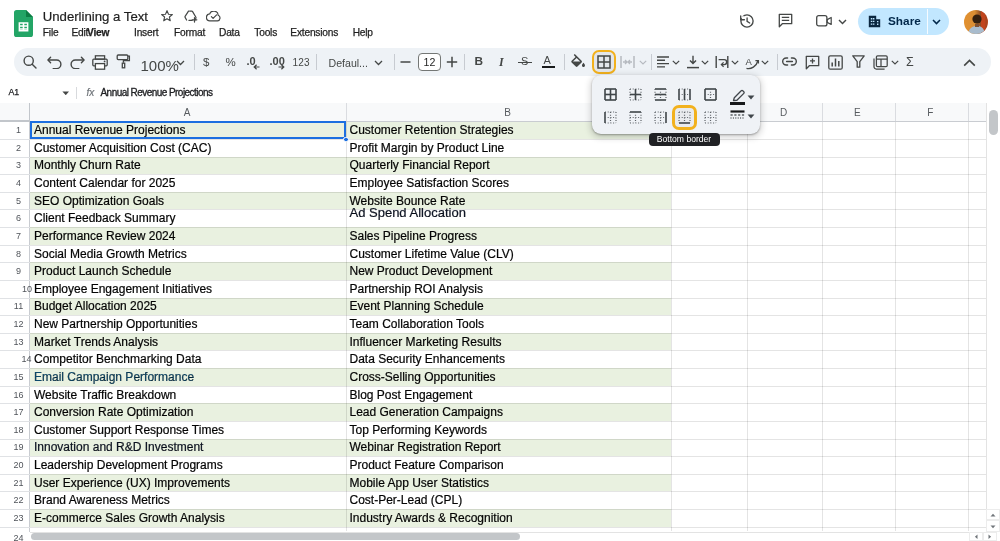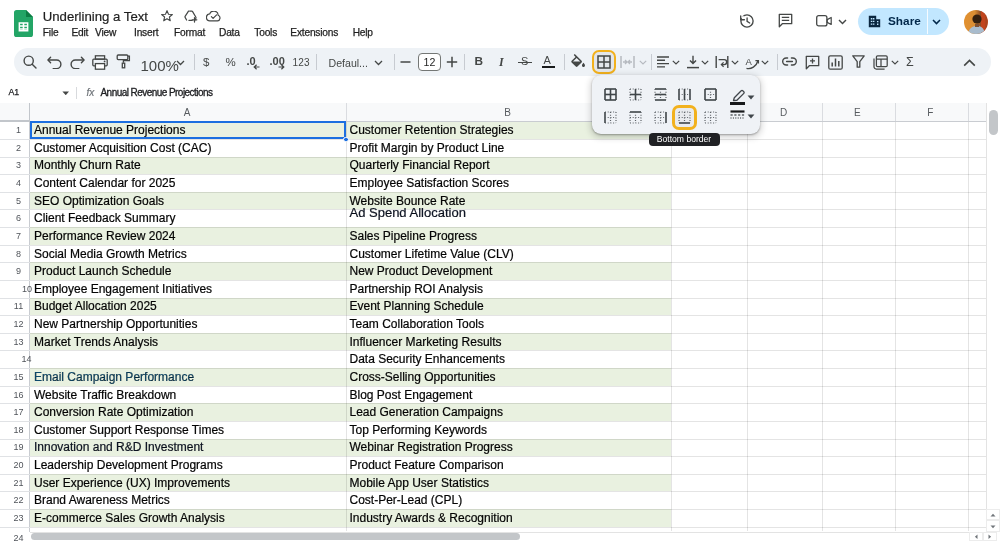--- a/index.html
+++ b/index.html
@@ -21,21 +21,21 @@
 <svg style="position:absolute;left:184px;top:10px;" width="13.5" height="12.5" viewBox="0 0 13.5 12.5">
       <path d="M5.6 1.1 h2.1 a1 1 0 0 1 0.9 0.5 l3.3 5.7 a1 1 0 0 1 0 1 l-0.9 1.6 M8.2 10.3 H4.9 M2.6 10 l-1.5 -2.6 a1 1 0 0 1 0 -1 L4.5 1.1" fill="none" stroke="#444746" stroke-width="1.2" stroke-linecap="round"></path>
       <path d="M10.5 7.5 v4.6 M8.2 9.8 h4.6" stroke="#444746" stroke-width="1.25" stroke-linecap="round"></path>
     </svg>
 <svg style="position:absolute;left:206px;top:11px;" width="15.5" height="11" viewBox="0 0 15.5 11">
       <path d="M4.2 9.9 a3.5 3.5 0 0 1 -0.5 -7 A4.4 4.4 0 0 1 12.2 4.2 a3 3 0 0 1 -0.7 5.7 Z" fill="none" stroke="#444746" stroke-width="1.2"></path>
       <path d="M5.4 5.6 L7.1 7.3 L10.6 3.8" fill="none" stroke="#444746" stroke-width="1.2" stroke-linecap="round" stroke-linejoin="round"></path>
     </svg>
 <div class="" style="position:absolute;left:42.8px;top:27.7px;font-size:10.2px;color:#1f1f1f;font-weight:400;line-height:1;white-space:nowrap;letter-spacing:-0.2px;-webkit-text-stroke:0.25px #1f1f1f">File</div>
 <div class="" style="position:absolute;left:71.5px;top:27.7px;font-size:10.2px;color:#1f1f1f;font-weight:400;line-height:1;white-space:nowrap;letter-spacing:-0.2px;-webkit-text-stroke:0.25px #1f1f1f">Edit</div>
-<div class="" style="position:absolute;left:95px;top:27.7px;font-size:10.2px;color:#1f1f1f;font-weight:400;line-height:1;white-space:nowrap;letter-spacing:-0.2px;-webkit-text-stroke:0.25px #1f1f1f">View</div>
+<div class="" style="position:absolute;left:87px;top:27.7px;font-size:10.2px;color:#1f1f1f;font-weight:700;line-height:1;white-space:nowrap;letter-spacing:-0.2px;-webkit-text-stroke:0.25px #1f1f1f">View</div>
 <div class="" style="position:absolute;left:134px;top:27.7px;font-size:10.2px;color:#1f1f1f;font-weight:400;line-height:1;white-space:nowrap;letter-spacing:-0.2px;-webkit-text-stroke:0.25px #1f1f1f">Insert</div>
 <div class="" style="position:absolute;left:174px;top:27.7px;font-size:10.2px;color:#1f1f1f;font-weight:400;line-height:1;white-space:nowrap;letter-spacing:-0.2px;-webkit-text-stroke:0.25px #1f1f1f">Format</div>
 <div class="" style="position:absolute;left:219px;top:27.7px;font-size:10.2px;color:#1f1f1f;font-weight:400;line-height:1;white-space:nowrap;letter-spacing:-0.2px;-webkit-text-stroke:0.25px #1f1f1f">Data</div>
 <div class="" style="position:absolute;left:254.3px;top:27.7px;font-size:10.2px;color:#1f1f1f;font-weight:400;line-height:1;white-space:nowrap;letter-spacing:-0.2px;-webkit-text-stroke:0.25px #1f1f1f">Tools</div>
 <div class="" style="position:absolute;left:290.3px;top:27.7px;font-size:10.2px;color:#1f1f1f;font-weight:400;line-height:1;white-space:nowrap;letter-spacing:-0.2px;-webkit-text-stroke:0.25px #1f1f1f">Extensions</div>
 <div class="" style="position:absolute;left:352.7px;top:27.7px;font-size:10.2px;color:#1f1f1f;font-weight:400;line-height:1;white-space:nowrap;letter-spacing:-0.2px;-webkit-text-stroke:0.25px #1f1f1f">Help</div>
 <svg style="position:absolute;left:739px;top:13px;" width="16" height="16" viewBox="0 0 16 16">
       <circle cx="8" cy="8" r="6.1" fill="none" stroke="#444746" stroke-width="1.35"></circle>
       <path d="M0.6 3.2 h4.8 v4.8 Z" fill="#ffffff"></path>
       <path d="M1.7 3 v3.7 h3.7" fill="none" stroke="#444746" stroke-width="1.35" stroke-linecap="round" stroke-linejoin="round"></path>
@@ -346,31 +346,32 @@
 <div style="left:34px;top:262.32px;width:310px;height:17.628px;display:flex;align-items:center;font-size:12px;color:#050505;white-space:nowrap;overflow:visible;-webkit-text-stroke:0.2px #000">Product Launch Schedule</div>
 <div style="left:349.5px;top:262.32px;width:320px;height:17.628px;display:flex;align-items:center;font-size:12px;color:#050505;white-space:nowrap;overflow:visible;-webkit-text-stroke:0.2px #000">New Product Development</div>
 <div style="left:34px;top:279.95px;width:310px;height:17.628px;display:flex;align-items:center;font-size:12px;color:#050505;white-space:nowrap;overflow:visible;-webkit-text-stroke:0.2px #000">Employee Engagement Initiatives</div>
 <div style="left:349.5px;top:279.95px;width:320px;height:17.628px;display:flex;align-items:center;font-size:12px;color:#050505;white-space:nowrap;overflow:visible;-webkit-text-stroke:0.2px #000">Partnership ROI Analysis</div>
 <div style="left:34px;top:297.58px;width:310px;height:17.628px;display:flex;align-items:center;font-size:12px;color:#050505;white-space:nowrap;overflow:visible;-webkit-text-stroke:0.2px #000">Budget Allocation 2025</div>
 <div style="left:349.5px;top:297.58px;width:320px;height:17.628px;display:flex;align-items:center;font-size:12px;color:#050505;white-space:nowrap;overflow:visible;-webkit-text-stroke:0.2px #000">Event Planning Schedule</div>
 <div style="left:34px;top:315.21px;width:310px;height:17.628px;display:flex;align-items:center;font-size:12px;color:#050505;white-space:nowrap;overflow:visible;-webkit-text-stroke:0.2px #000">New Partnership Opportunities</div>
 <div style="left:349.5px;top:315.21px;width:320px;height:17.628px;display:flex;align-items:center;font-size:12px;color:#050505;white-space:nowrap;overflow:visible;-webkit-text-stroke:0.2px #000">Team Collaboration Tools</div>
 <div style="left:34px;top:332.84px;width:310px;height:17.628px;display:flex;align-items:center;font-size:12px;color:#050505;white-space:nowrap;overflow:visible;-webkit-text-stroke:0.2px #000">Market Trends Analysis</div>
 <div style="left:349.5px;top:332.84px;width:320px;height:17.628px;display:flex;align-items:center;font-size:12px;color:#050505;white-space:nowrap;overflow:visible;-webkit-text-stroke:0.2px #000">Influencer Marketing Results</div>
+<div style="left:34px;top:350.46px;width:310px;height:17.628px;display:flex;align-items:center;font-size:12px;color:#050505;white-space:nowrap;overflow:visible;-webkit-text-stroke:0.2px #000">Competitor Benchmarking Data</div>
 <div style="left:349.5px;top:350.46px;width:320px;height:17.628px;display:flex;align-items:center;font-size:12px;color:#050505;white-space:nowrap;overflow:visible;-webkit-text-stroke:0.2px #000">Data Security Enhancements</div>
 <div style="left:34px;top:368.09px;width:310px;height:17.628px;display:flex;align-items:center;font-size:12px;color:#0c4a6e;white-space:nowrap;overflow:visible;-webkit-text-stroke:0.2px #000">Email Campaign Performance</div>
 <div style="left:349.5px;top:368.09px;width:320px;height:17.628px;display:flex;align-items:center;font-size:12px;color:#050505;white-space:nowrap;overflow:visible;-webkit-text-stroke:0.2px #000">Cross-Selling Opportunities</div>
 <div style="left:34px;top:385.72px;width:310px;height:17.628px;display:flex;align-items:center;font-size:12px;color:#050505;white-space:nowrap;overflow:visible;-webkit-text-stroke:0.2px #000">Website Traffic Breakdown</div>
 <div style="left:349.5px;top:385.72px;width:320px;height:17.628px;display:flex;align-items:center;font-size:12px;color:#050505;white-space:nowrap;overflow:visible;-webkit-text-stroke:0.2px #000">Blog Post Engagement</div>
 <div style="left:34px;top:403.35px;width:310px;height:17.628px;display:flex;align-items:center;font-size:12px;color:#050505;white-space:nowrap;overflow:visible;-webkit-text-stroke:0.2px #000">Conversion Rate Optimization</div>
 <div style="left:349.5px;top:403.35px;width:320px;height:17.628px;display:flex;align-items:center;font-size:12px;color:#050505;white-space:nowrap;overflow:visible;-webkit-text-stroke:0.2px #000">Lead Generation Campaigns</div>
 <div style="left:34px;top:420.98px;width:310px;height:17.628px;display:flex;align-items:center;font-size:12px;color:#050505;white-space:nowrap;overflow:visible;-webkit-text-stroke:0.2px #000">Customer Support Response Times</div>
 <div style="left:349.5px;top:420.98px;width:320px;height:17.628px;display:flex;align-items:center;font-size:12px;color:#050505;white-space:nowrap;overflow:visible;-webkit-text-stroke:0.2px #000">Top Performing Keywords</div>
 <div style="left:34px;top:438.6px;width:310px;height:17.628px;display:flex;align-items:center;font-size:12px;color:#0f172a;white-space:nowrap;overflow:visible;-webkit-text-stroke:0.2px #000">Innovation and R&amp;D Investment</div>
-<div style="left:349.5px;top:438.6px;width:320px;height:17.628px;display:flex;align-items:center;font-size:12px;color:#050505;white-space:nowrap;overflow:visible;-webkit-text-stroke:0.2px #000">Webinar Registration Progress</div>
+<div style="left:349.5px;top:438.6px;width:320px;height:17.628px;display:flex;align-items:center;font-size:12px;color:#050505;white-space:nowrap;overflow:visible;-webkit-text-stroke:0.2px #000">Webinar Registration Report</div>
 <div style="left:34px;top:456.23px;width:310px;height:17.628px;display:flex;align-items:center;font-size:12px;color:#050505;white-space:nowrap;overflow:visible;-webkit-text-stroke:0.2px #000">Leadership Development Programs</div>
 <div style="left:349.5px;top:456.23px;width:320px;height:17.628px;display:flex;align-items:center;font-size:12px;color:#050505;white-space:nowrap;overflow:visible;-webkit-text-stroke:0.2px #000">Product Feature Comparison</div>
 <div style="left:34px;top:473.86px;width:310px;height:17.628px;display:flex;align-items:center;font-size:12px;color:#050505;white-space:nowrap;overflow:visible;-webkit-text-stroke:0.2px #000">User Experience (UX) Improvements</div>
 <div style="left:349.5px;top:473.86px;width:320px;height:17.628px;display:flex;align-items:center;font-size:12px;color:#050505;white-space:nowrap;overflow:visible;-webkit-text-stroke:0.2px #000">Mobile App User Statistics</div>
 <div style="left:34px;top:491.49px;width:310px;height:17.628px;display:flex;align-items:center;font-size:12px;color:#050505;white-space:nowrap;overflow:visible;-webkit-text-stroke:0.2px #000">Brand Awareness Metrics</div>
 <div style="left:349.5px;top:491.49px;width:320px;height:17.628px;display:flex;align-items:center;font-size:12px;color:#050505;white-space:nowrap;overflow:visible;-webkit-text-stroke:0.2px #000">Cost-Per-Lead (CPL)</div>
 <div style="left:34px;top:509.12px;width:310px;height:17.628px;display:flex;align-items:center;font-size:12px;color:#050505;white-space:nowrap;overflow:visible;-webkit-text-stroke:0.2px #000">E-commerce Sales Growth Analysis</div>
 <div style="left:349.5px;top:509.12px;width:320px;height:17.628px;display:flex;align-items:center;font-size:12px;color:#050505;white-space:nowrap;overflow:visible;-webkit-text-stroke:0.2px #000">Industry Awards &amp; Recognition</div>
 <div style="left:29.6px;top:120.5px;width:316.4px;height:18.828px;border:2px solid #1b6fe0"></div>
 <div style="left:343px;top:136.53px;width:5.6px;height:5.6px;background:#1b6fe0;border-radius:50%;border:1px solid #fff"></div>

